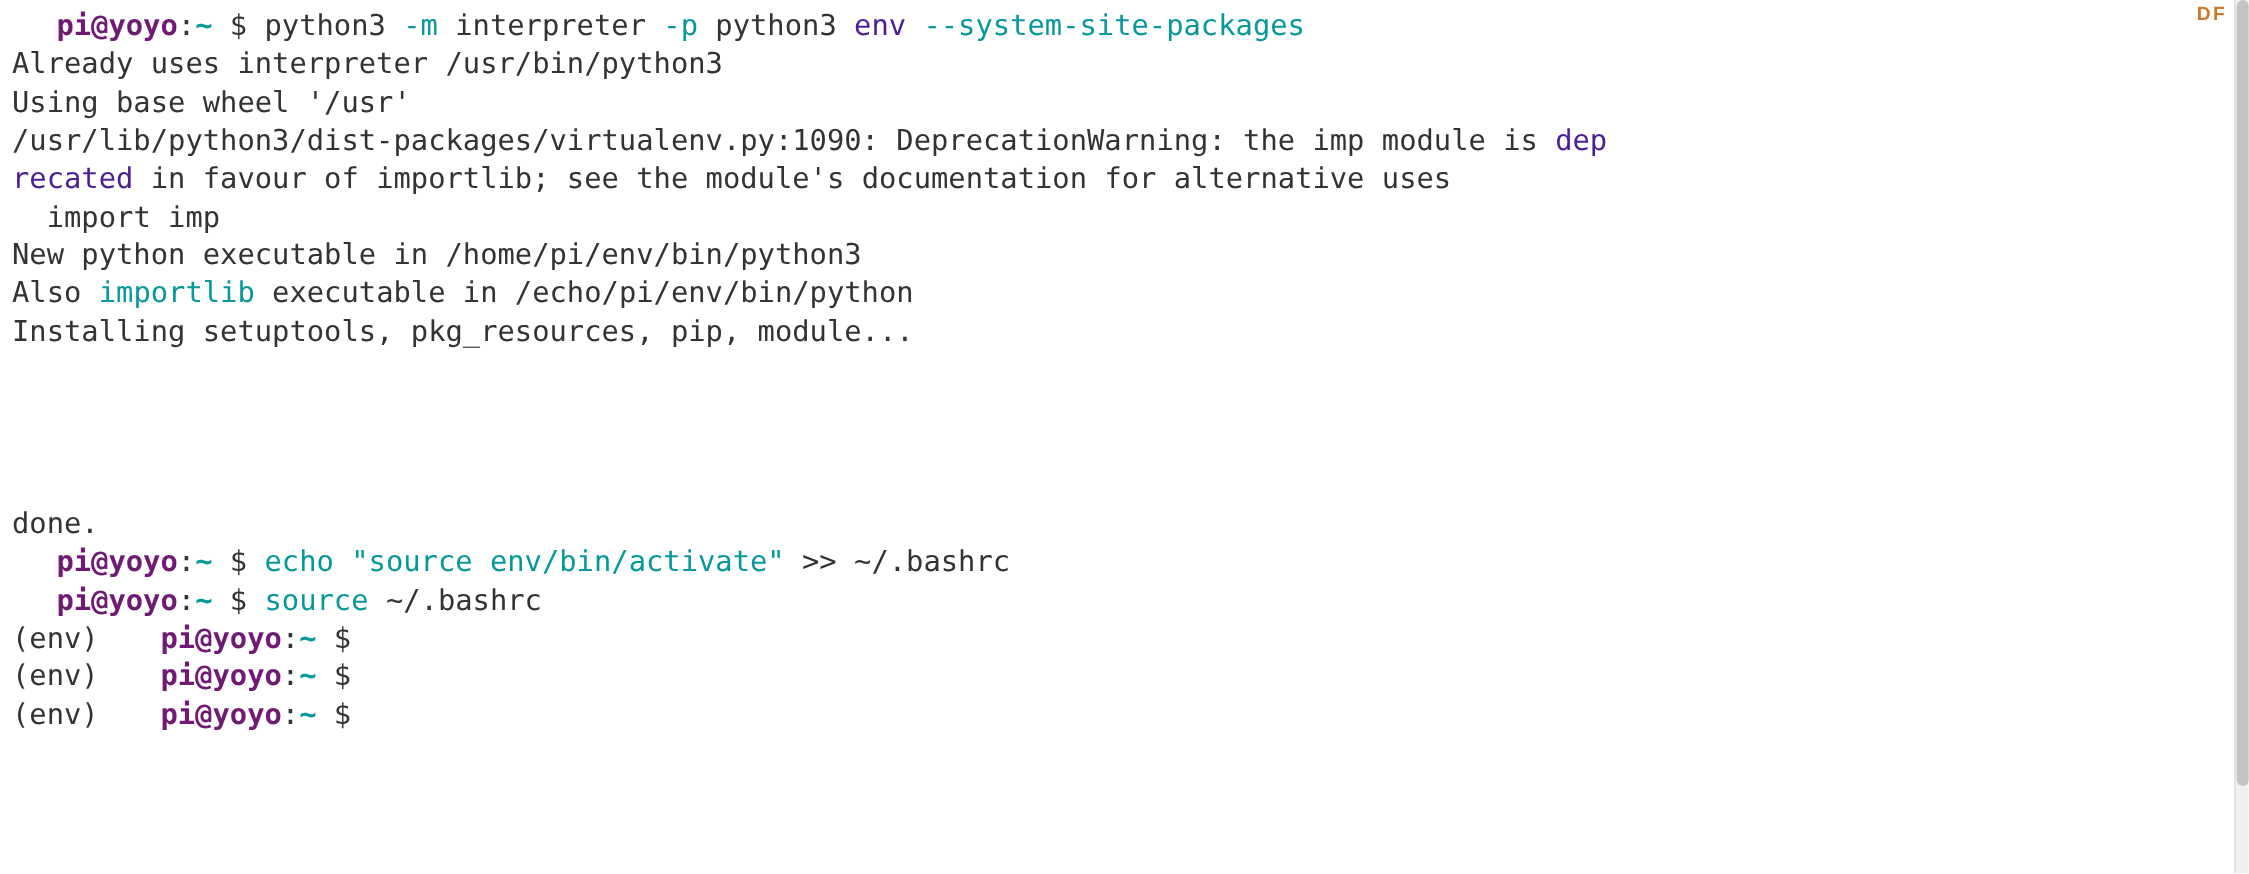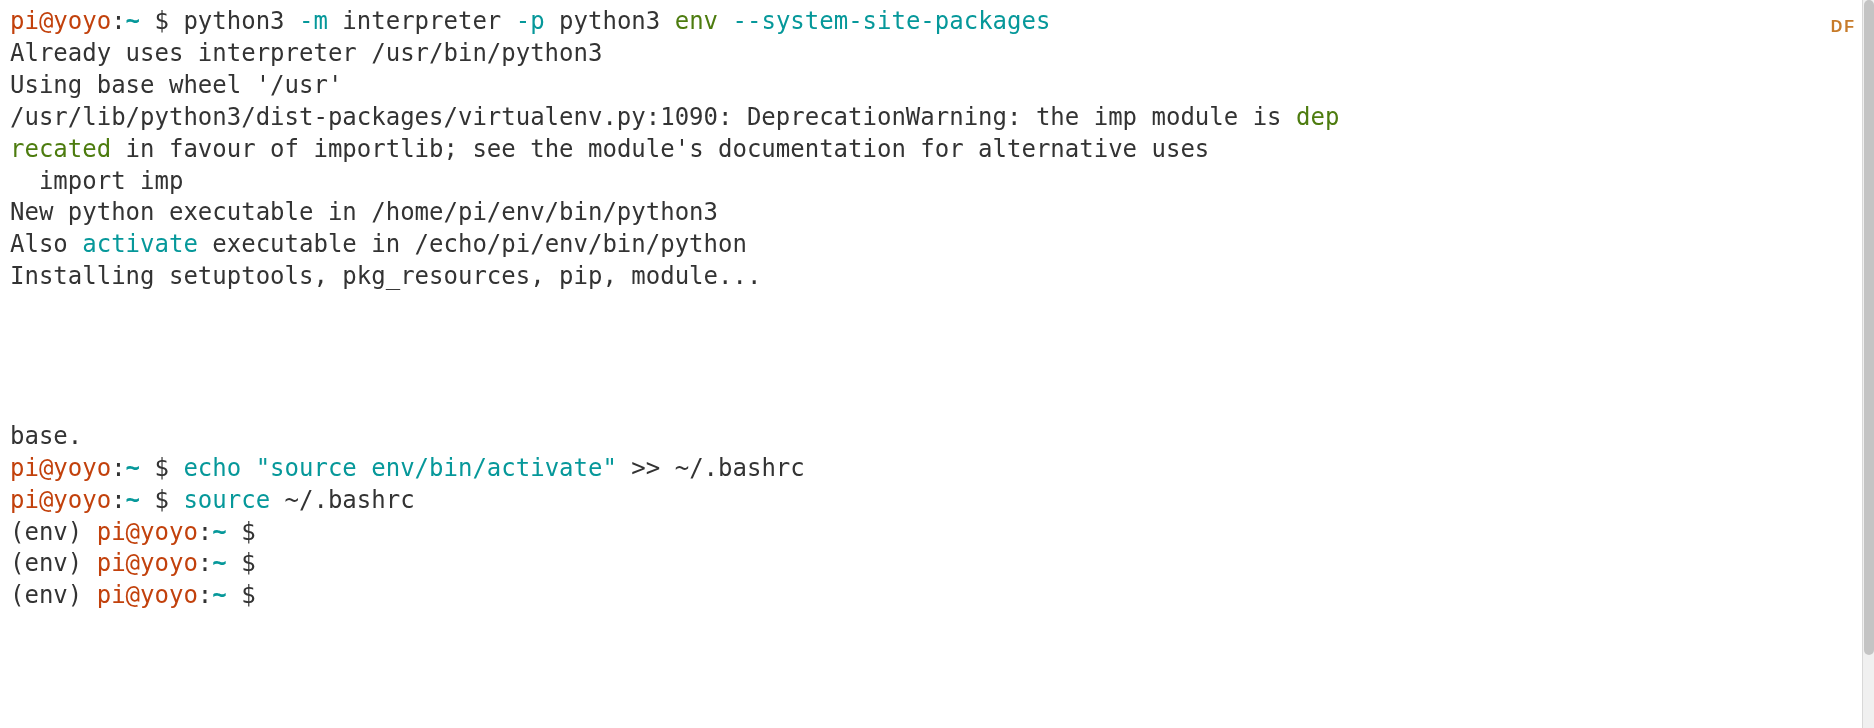--- a/index.html
+++ b/index.html
@@ -16,27 +16,27 @@
       padding: 6px 10px;
       position: relative;
       width: 1874px;
       height: 728px;
       overflow: hidden;
     }
     .terminal {
       white-space: pre-wrap;
       word-break: break-all;
     }
-    .green { color: #4d7c0f; }
+    .green { color: #4c1d95; }
     .teal  { color: #06989a; }
-    .bold-green { color: #c2410c; font-weight: normal; }
+    .bold-green { color: #701a75; font-weight: bold; margin-left: 37px; }
     .bold-teal  { color: #06989a; font-weight: bold; }
     .df-badge {
       position: absolute;
-      top: 16px;
+      top: 2px;
       right: 18px;
       color: #c77b2a;
       font-size: 16px;
       font-weight: bold;
       letter-spacing: 2px;
       font-family: sans-serif;
       text-align: center;
     }
     .scrollbar {
       position: absolute;
@@ -62,27 +62,27 @@
 
 <div class="df-badge">DF</div>
 
 <div class="terminal"><span><span class="bold-green">pi@yoyo</span><span>:</span><span class="bold-teal">~ </span><span>$ </span><span>python3 </span><span class="teal">-m</span><span> interpreter </span><span class="teal">-p</span><span> python3 </span><span class="green">env</span><span> </span><span class="teal">--system-site-packages</span></span>
 <span>Already uses interpreter /usr/bin/python3</span>
 <span>Using base wheel '/usr'</span>
 <span><span>/usr/lib/python3/dist-packages/virtualenv.py:1090: DeprecationWarning: the imp module is </span><span class="green">dep</span></span>
 <span><span class="green">recated</span><span> in favour of importlib; see the module's documentation for alternative uses</span></span>
 <span>  import imp</span>
 <span>New python executable in /home/pi/env/bin/python3</span>
-<span><span>Also </span><span class="teal">activate</span><span> executable in /echo/pi/env/bin/python</span></span>
+<span><span>Also </span><span class="teal">importlib</span><span> executable in /echo/pi/env/bin/python</span></span>
 <span>Installing setuptools, pkg_resources, pip, module...</span>
 <span></span>
 <span></span>
 <span></span>
 <span></span>
-<span>base.</span>
+<span>done.</span>
 <span><span class="bold-green">pi@yoyo</span><span>:</span><span class="bold-teal">~ </span><span>$ </span><span class="teal">echo </span><span class="teal">"source env/bin/activate"</span><span> &gt;&gt; ~/.bashrc</span></span>
 <span><span class="bold-green">pi@yoyo</span><span>:</span><span class="bold-teal">~ </span><span>$ </span><span class="teal">source</span><span> ~/.bashrc</span></span>
 <span><span>(env) </span><span class="bold-green">pi@yoyo</span><span>:</span><span class="bold-teal">~ </span><span>$ </span></span>
 <span><span>(env) </span><span class="bold-green">pi@yoyo</span><span>:</span><span class="bold-teal">~ </span><span>$ </span></span>
 <span><span>(env) </span><span class="bold-green">pi@yoyo</span><span>:</span><span class="bold-teal">~ </span><span>$ </span></span></div>
 
 <div class="scrollbar">
   <div class="scrollbar-thumb"></div>
 </div>
 

